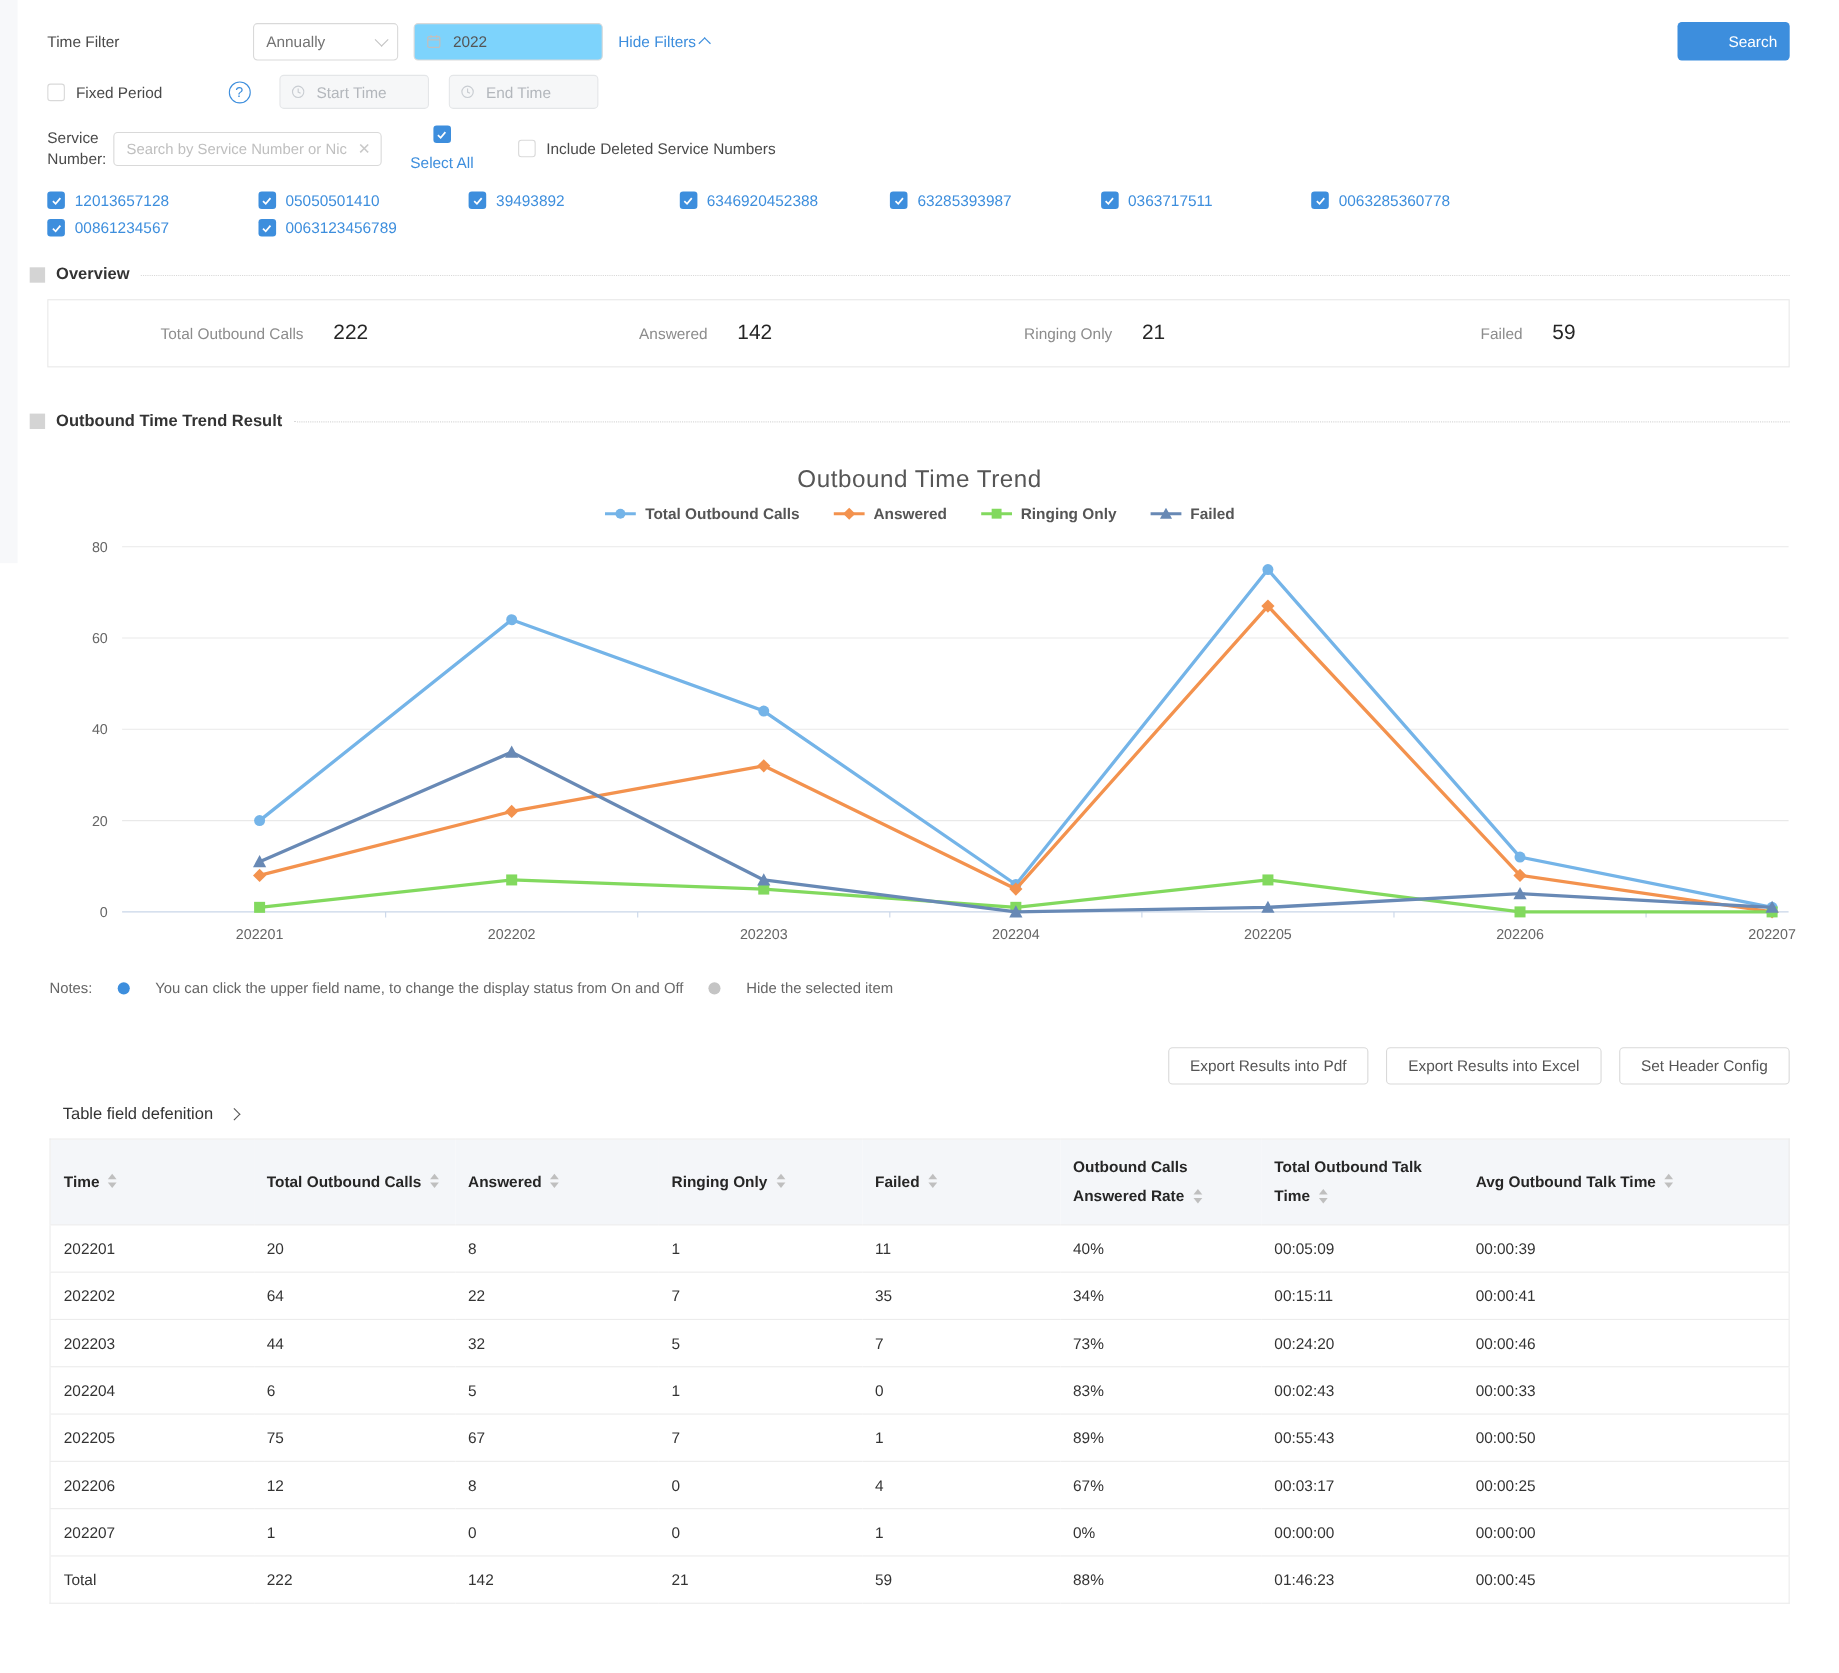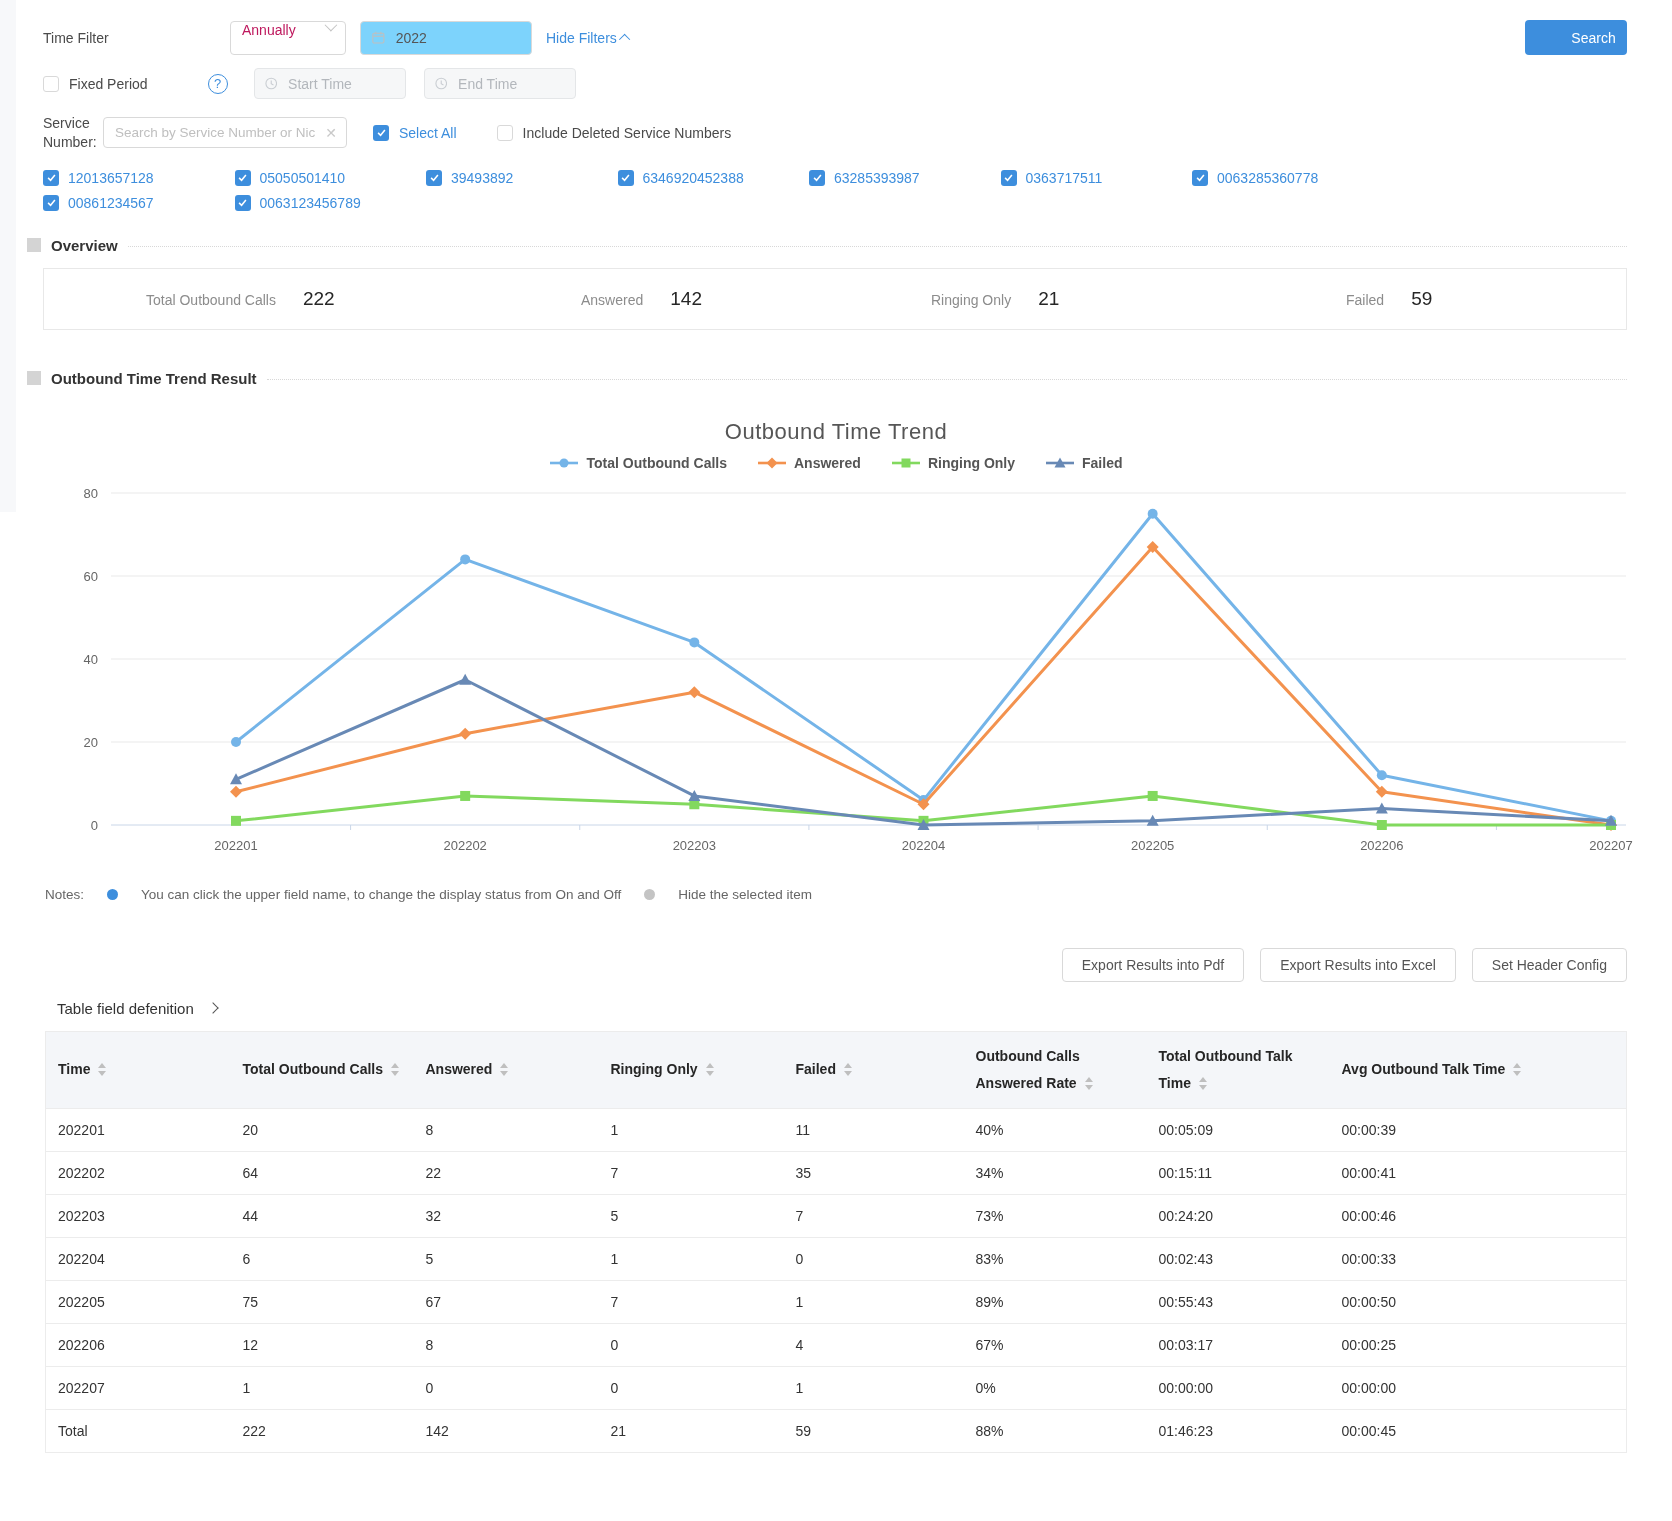--- a/index.html
+++ b/index.html
@@ -9,23 +9,23 @@
     font-family:"Liberation Sans","DejaVu Sans",sans-serif; color:#333;
   }
   .left-strip { position:absolute; left:0; top:0; width:16px; height:512px; background:#f7f8fa; }
 
   
   .filters { padding:20px 45px 0 43px; position:relative; }
   .frow { display:flex; align-items:center; }
   .flabel { font-size:14px; color:#4a4a4a; }
   .frow1 .flabel { width:187px; }
   .sel {
-    width:116px; height:34px; border:1px solid #d9d9d9; border-radius:4px;
-    display:flex; align-items:flex-start; justify-content:space-between;
-    padding:0 11px; font-size:14px; color:#be185d; cursor:pointer; background:#fff;
+    width:132px; height:34px; border:1px solid #d9d9d9; border-radius:4px;
+    display:flex; align-items:center; justify-content:space-between;
+    padding:0 11px; font-size:14px; color:#737373; cursor:pointer; background:#fff;
   }
   .chev-down { width:9px; height:9px; border-right:1.6px solid #c3c3c3; border-bottom:1.6px solid #c3c3c3; transform:rotate(45deg) translateY(-2px); }
   .datebox {
     width:172px; height:34px; border:1px solid #d9d9d9; border-radius:4px; background:#7dd3fc;
     display:flex; align-items:center; gap:9px; padding:0 11px; margin-left:14px;
   }
   .datebox input { border:none; outline:none; width:100%; font:inherit; font-size:14px; color:#555; background:transparent; }
   .hide-link { margin-left:14px; display:flex; align-items:center; gap:5px; font-size:14px; color:#3d8edd; cursor:pointer; }
   .chev-up { width:8px; height:8px; border-left:1.6px solid #3d8edd; border-top:1.6px solid #3d8edd; transform:rotate(45deg) translateY(2px); }
   .search-btn {
@@ -36,35 +36,35 @@
   .cb { width:16px; height:16px; border-radius:3px; display:inline-flex; align-items:center; justify-content:center; flex:none; cursor:pointer; }
   .cb.checked { background:#3d8edd; }
   .cb.un { background:#fff; border:1px solid #d9d9d9; }
   .cb svg { display:block; }
   .cbl { display:flex; align-items:center; gap:10px; cursor:pointer; }
   .help {
     width:20px; height:20px; border-radius:50%; border:1.5px solid #3d8edd; color:#3d8edd;
     font-size:13px; display:inline-flex; align-items:center; justify-content:center; margin-left:60px; flex:none;
   }
   .time-input {
-    width:152px; height:31px; background:#f6f7f8; border:1px solid #e4e6e8; border-radius:4px;
+    width:136px; height:31px; background:#f6f7f8; border:1px solid #e4e6e8; border-radius:4px;
     display:flex; align-items:center; gap:9px; padding:0 10px;
   }
   .time-input input { border:none; outline:none; background:transparent; width:100%; font:inherit; font-size:14px; color:#b3b7bc; }
   .time-input input::placeholder { color:#b3b7bc; }
   .frow3 { margin-top:15px; align-items:center; }
   .svc-label { width:60px; font-size:14px; color:#4a4a4a; line-height:1.35; }
   .svc-search {
     width:244px; height:31px; border:1px solid #d9d9d9; border-radius:4px; background:#fff;
     display:flex; align-items:center; padding:0 9px; gap:6px;
   }
   .svc-search input { border:none; outline:none; width:100%; font:inherit; font-size:13.5px; color:#555; }
   .svc-search input::placeholder { color:#bfbfbf; }
   .clear-x { color:#c9c9c9; font-size:14px; line-height:1; cursor:pointer; flex:none; }
-  .select-all { margin-left:26px; font-size:14px; color:#3d8edd; }
+  .select-all { margin-left:26px; font-size:14px; color:#3d8edd;flex-direction:column; }
   .incl-del  { margin-left:40px; font-size:14px; color:#4a4a4a; }
   .svc-grid { margin-top:18px; display:grid; grid-template-columns:repeat(7,191.5px); row-gap:9px; }
   .svc-item { display:flex; align-items:center; gap:9px; font-size:14px; color:#3d8edd; cursor:pointer; }
 
   
   .sec-head { display:flex; align-items:center; margin:26px 45px 0 27px; }
   .sec-sq { width:14px; height:14px; background:#d4d4d4; flex:none; }
   .sec-title { font-size:15px; font-weight:bold; color:#333; white-space:nowrap; margin-left:10px; }
   .sec-line { flex:1; border-bottom:1px dotted #d8d8d8; margin-left:10px; transform:translateY(1px); }
 

